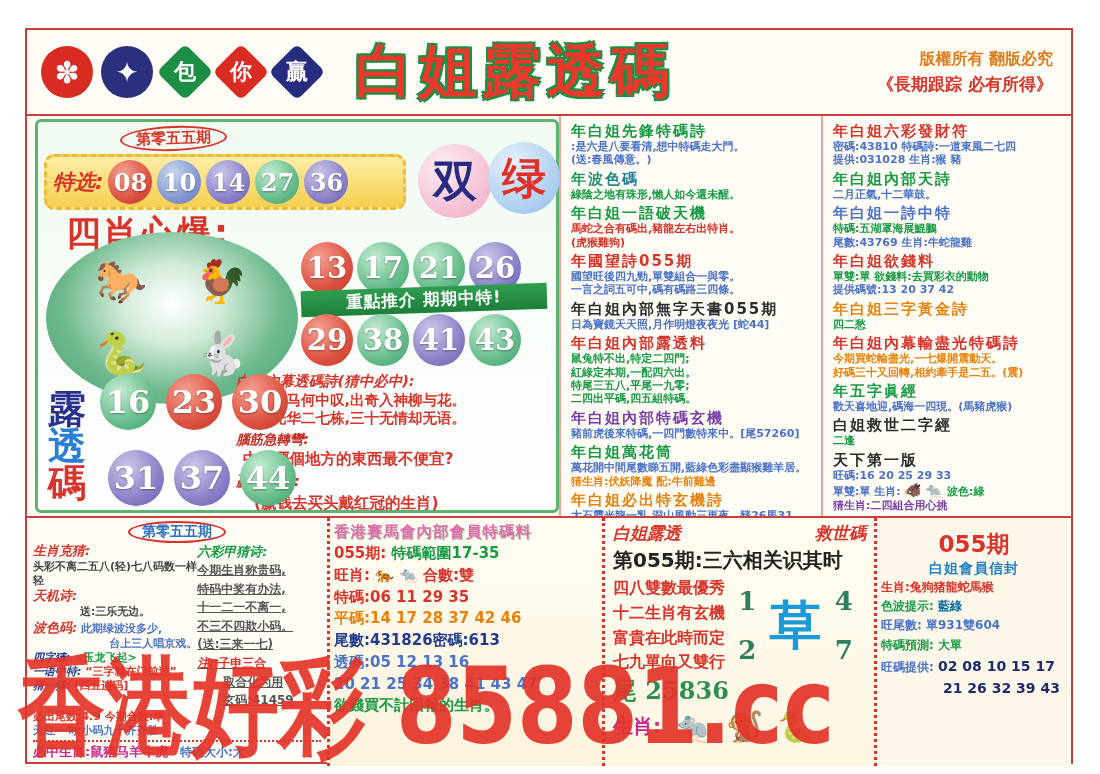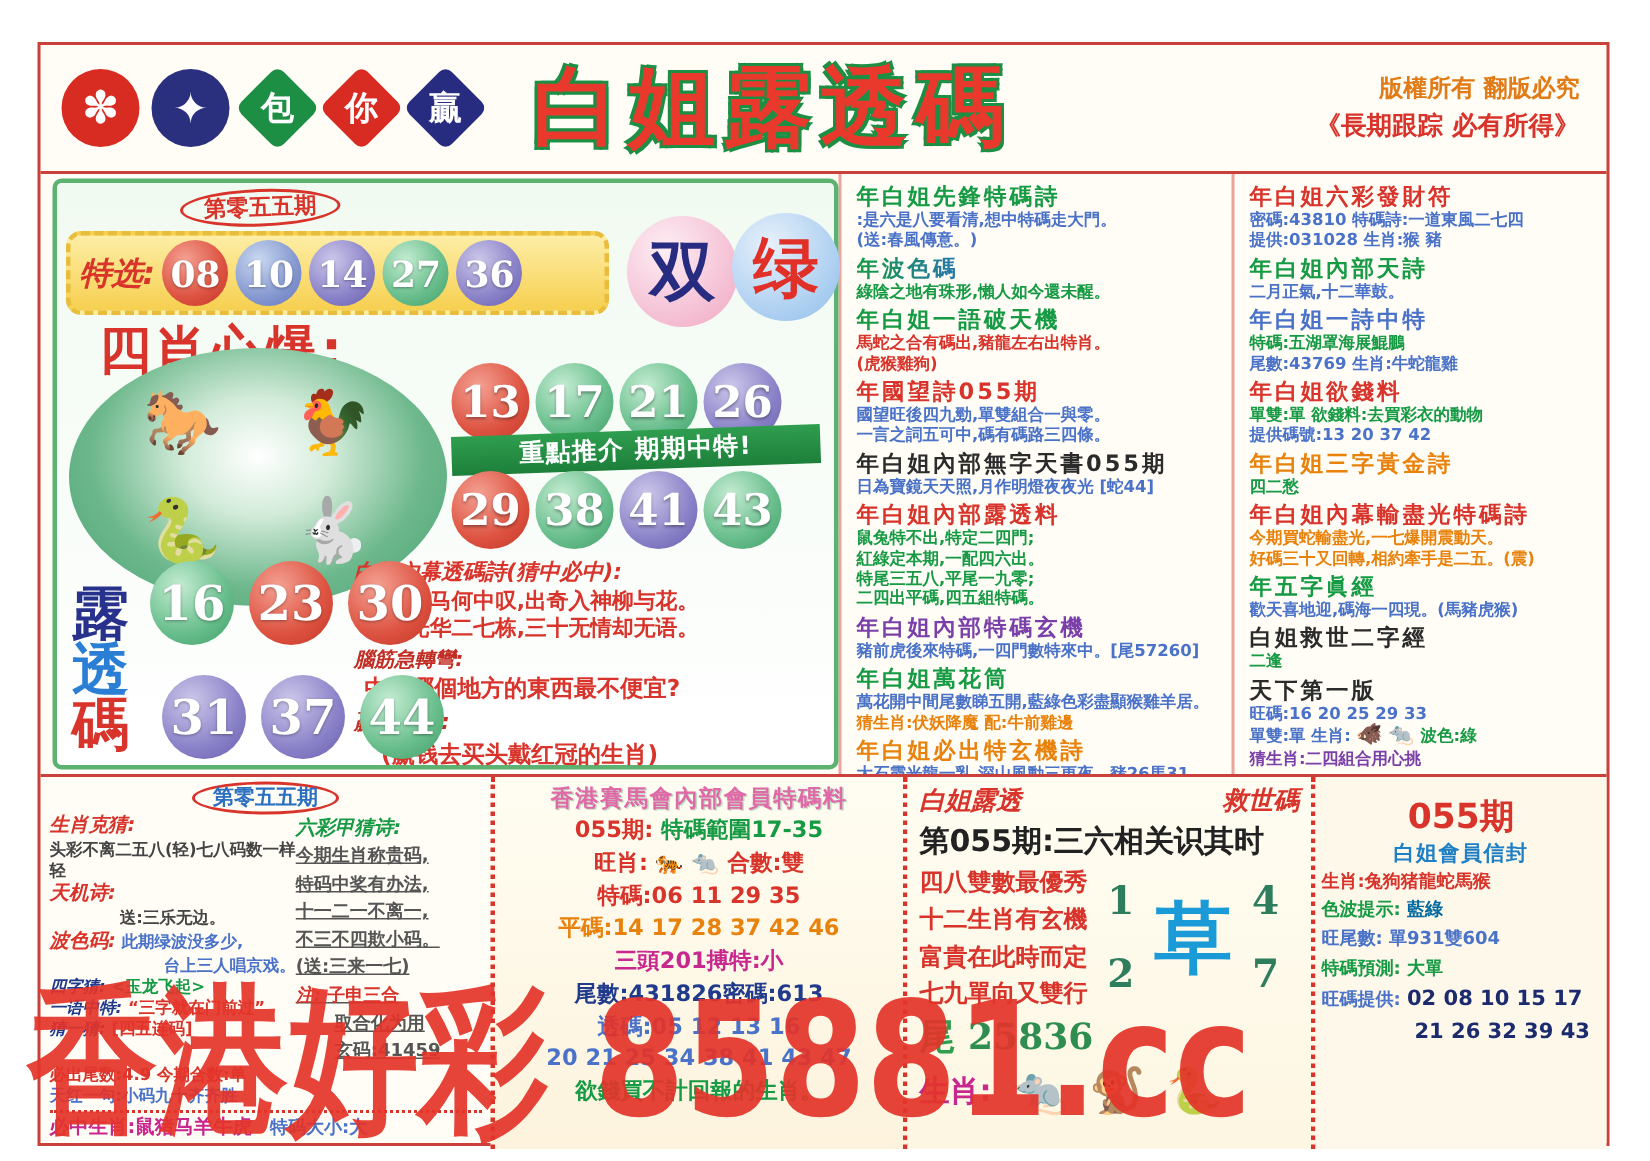--- a/index.html
+++ b/index.html
@@ -91,21 +91,21 @@
   .bl .cols{display:flex;}
   .bl .cl{width:57%;} .bl .cr2{width:43%;}
   .bl .lab{font-weight:bold;font-style:italic;}
   .bl .t{font-size:11px;font-weight:bold;line-height:1.3;}
   .bl .lab1{color:#d8342b;font-size:13px;}
   .bl .dark{color:#444;}
   .bl .rh{color:#169a44;font-size:13px;font-weight:bold;font-style:italic;}
   .bl .rl{font-size:12px;color:#555;font-weight:bold;line-height:1.55;text-decoration:underline;}
   .dots{border-top:2px dotted #d8342b;margin:2px 0;}
   .hc{width:278px;border-left:3px dotted #d8342b;border-right:3px dotted #d8342b;
-      padding:4px 4px;text-align:center;background:linear-gradient(180deg,#fffdf2,#fdf3dd);}
+      padding:4px 4px;background:linear-gradient(180deg,#fffdf2,#fdf3dd);}
   .hc .ht{font-size:15.5px;font-weight:bold;color:#e06aa8;letter-spacing:1px;
           text-shadow:1px 1px 0 #bfe0c4;white-space:nowrap;}
   .hc .row{font-size:15px;font-weight:bold;line-height:1.45;white-space:nowrap;}
   .sv{width:272px;border-right:3px dotted #d8342b;padding:4px 8px;background:linear-gradient(180deg,#fffdf2,#fdf6e2);}
   .sv .tr{display:flex;justify-content:space-between;color:#d8342b;font-weight:bold;font-size:17px;font-style:italic;}
   .sv .iss{color:#222;font-size:20px;font-weight:bold;margin:2px 0;white-space:nowrap;}
   .sv .mid2{display:flex;}
   .sv .poem{color:#d8342b;font-weight:bold;font-size:16px;line-height:1.55;white-space:nowrap;}
   .sv .nums{flex:1;display:grid;grid-template-columns:1fr 1fr 1fr;align-items:center;justify-items:center;}
   .sv .dg{color:#2e7e5e;font-family:"DejaVu Serif",serif;font-size:26px;font-weight:bold;}
@@ -365,21 +365,20 @@
         <span class="cg">特碼範圍17-35</span>
       </div>
       <div class="row">
         <span class="cr">旺肖:</span>
         <span>🐅</span>
         <span>🐀</span>
         <span class="cr">合數:雙</span>
       </div>
       <div class="row cr">特碼:06 11 29 35</div>
       <div class="row co">平碼:14 17 28 37 42 46</div>
-      <div class="row cm">三頭201搏特:小</div>
       <div class="row cnavy">尾數:431826密碼:613</div>
       <div class="row cb">透碼:05 12 13 16</div>
       <div class="row cb">20 21 25 34 38 41 43 47</div>
       <div class="row cg">欲錢買不計回報的生肖。</div>
     </div>
 
     <div class="panel sv">
       <div class="tr">
         <span>白姐露透</span>
         <span>救世碼</span>

